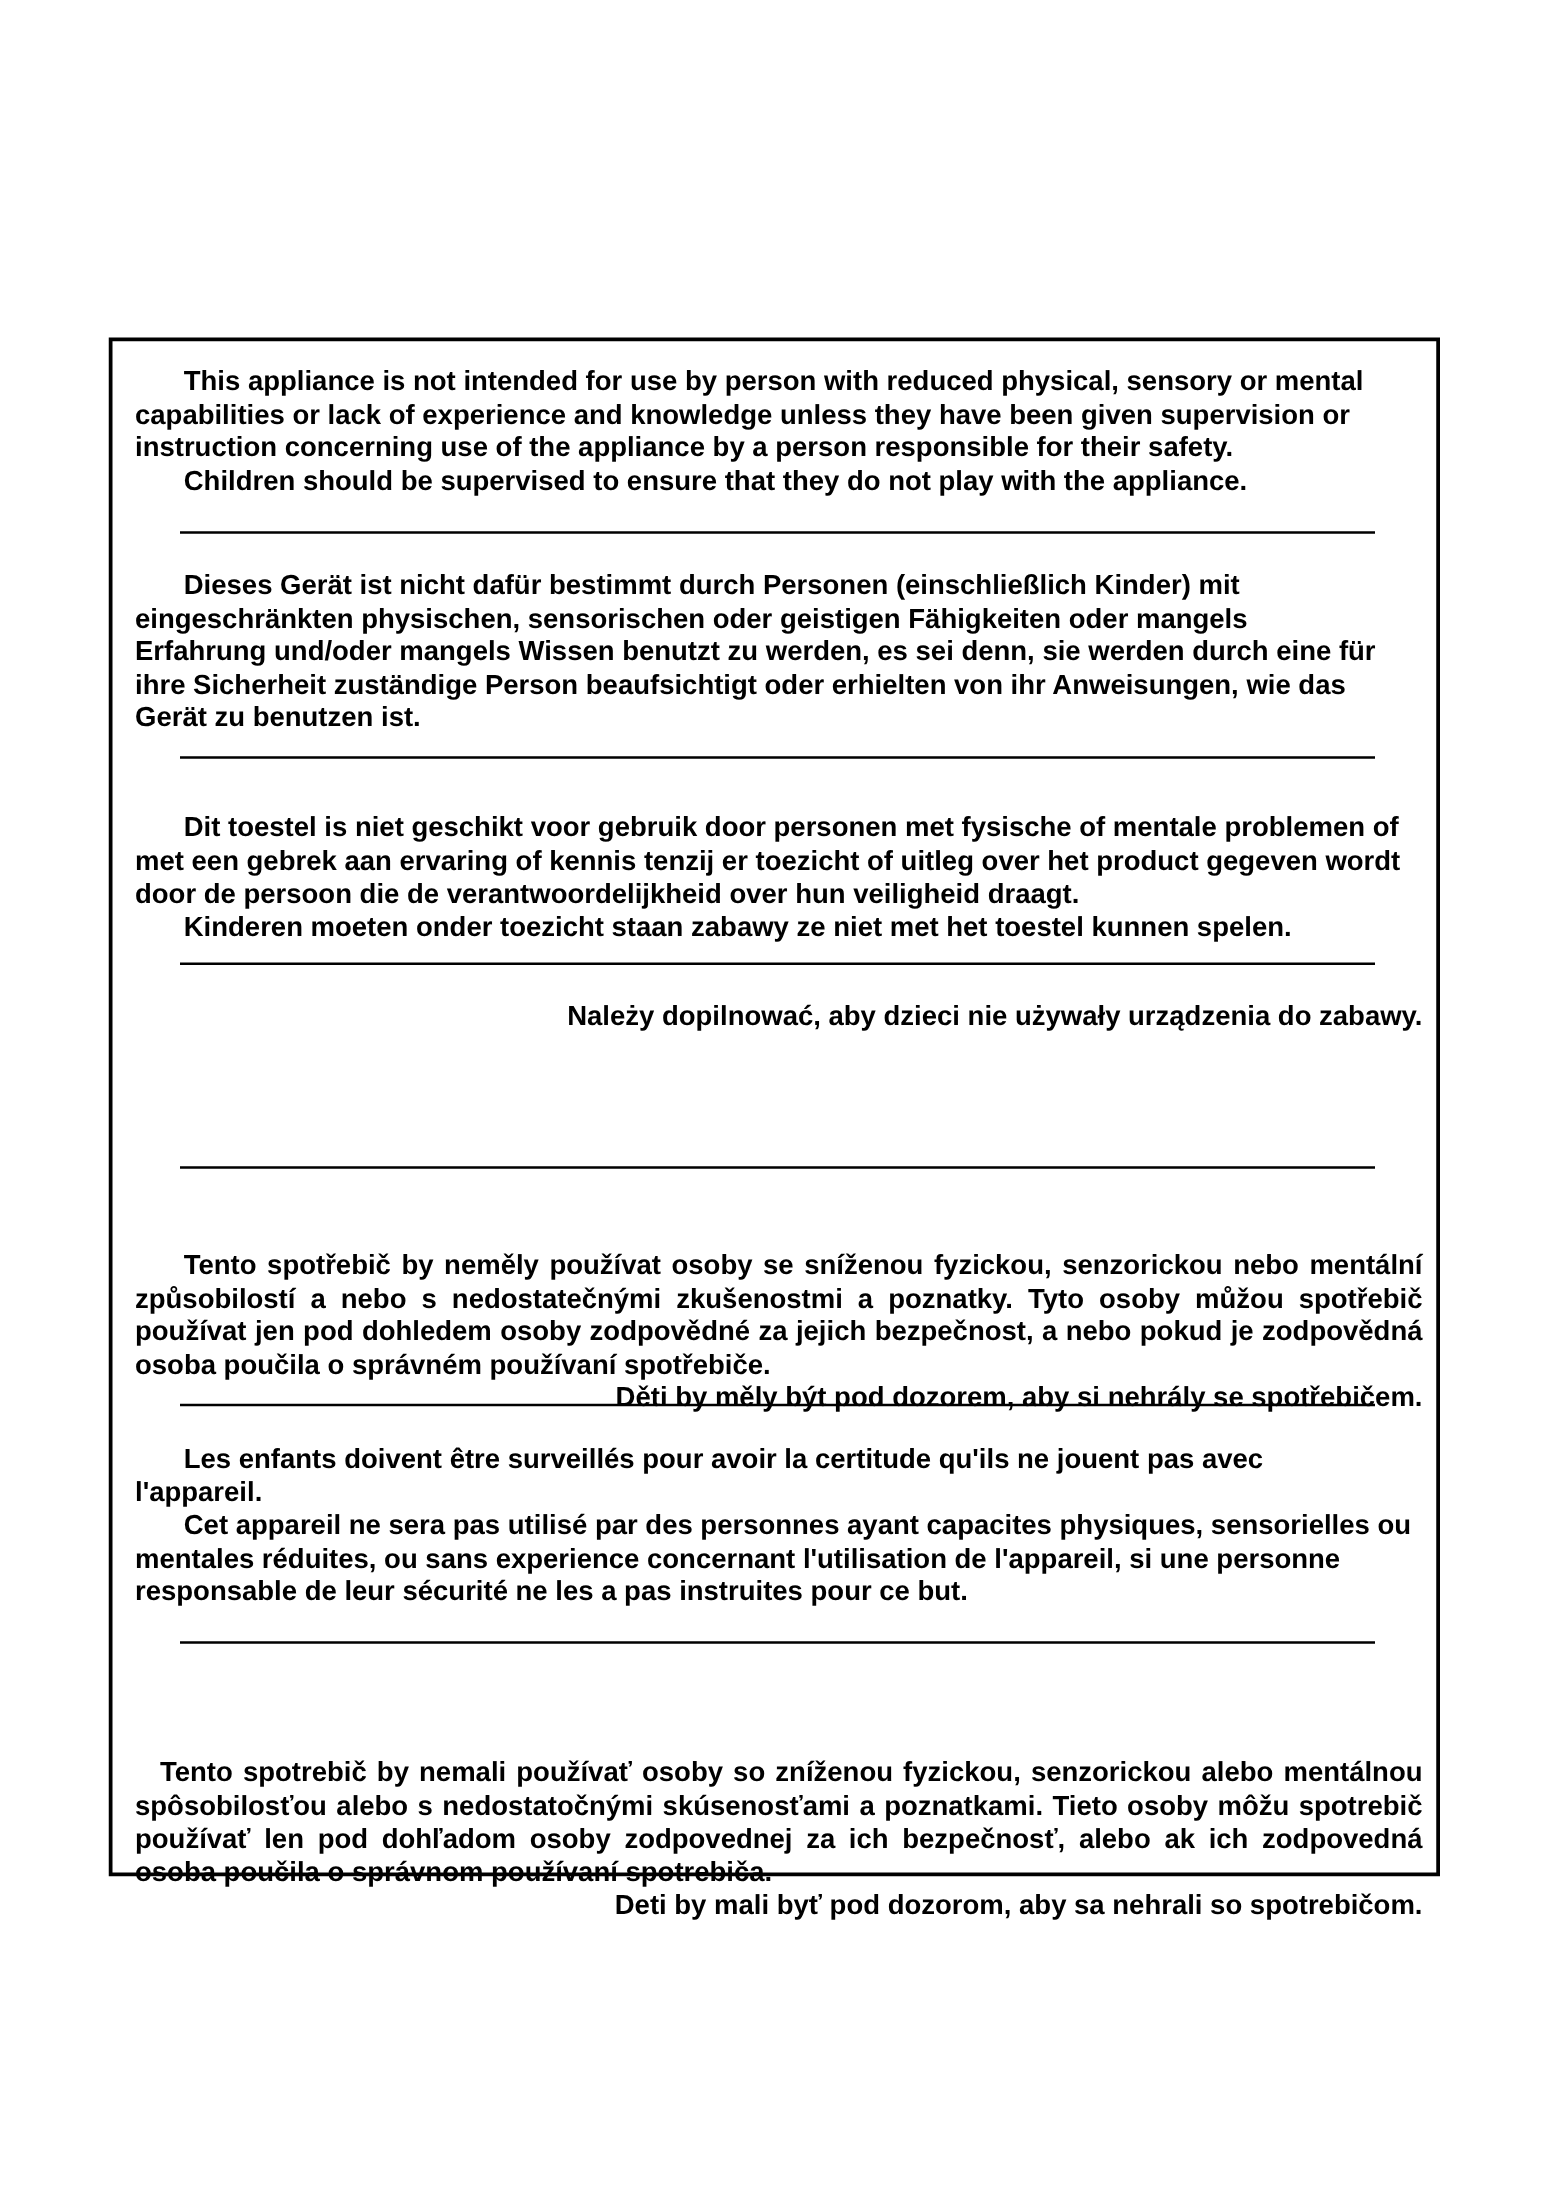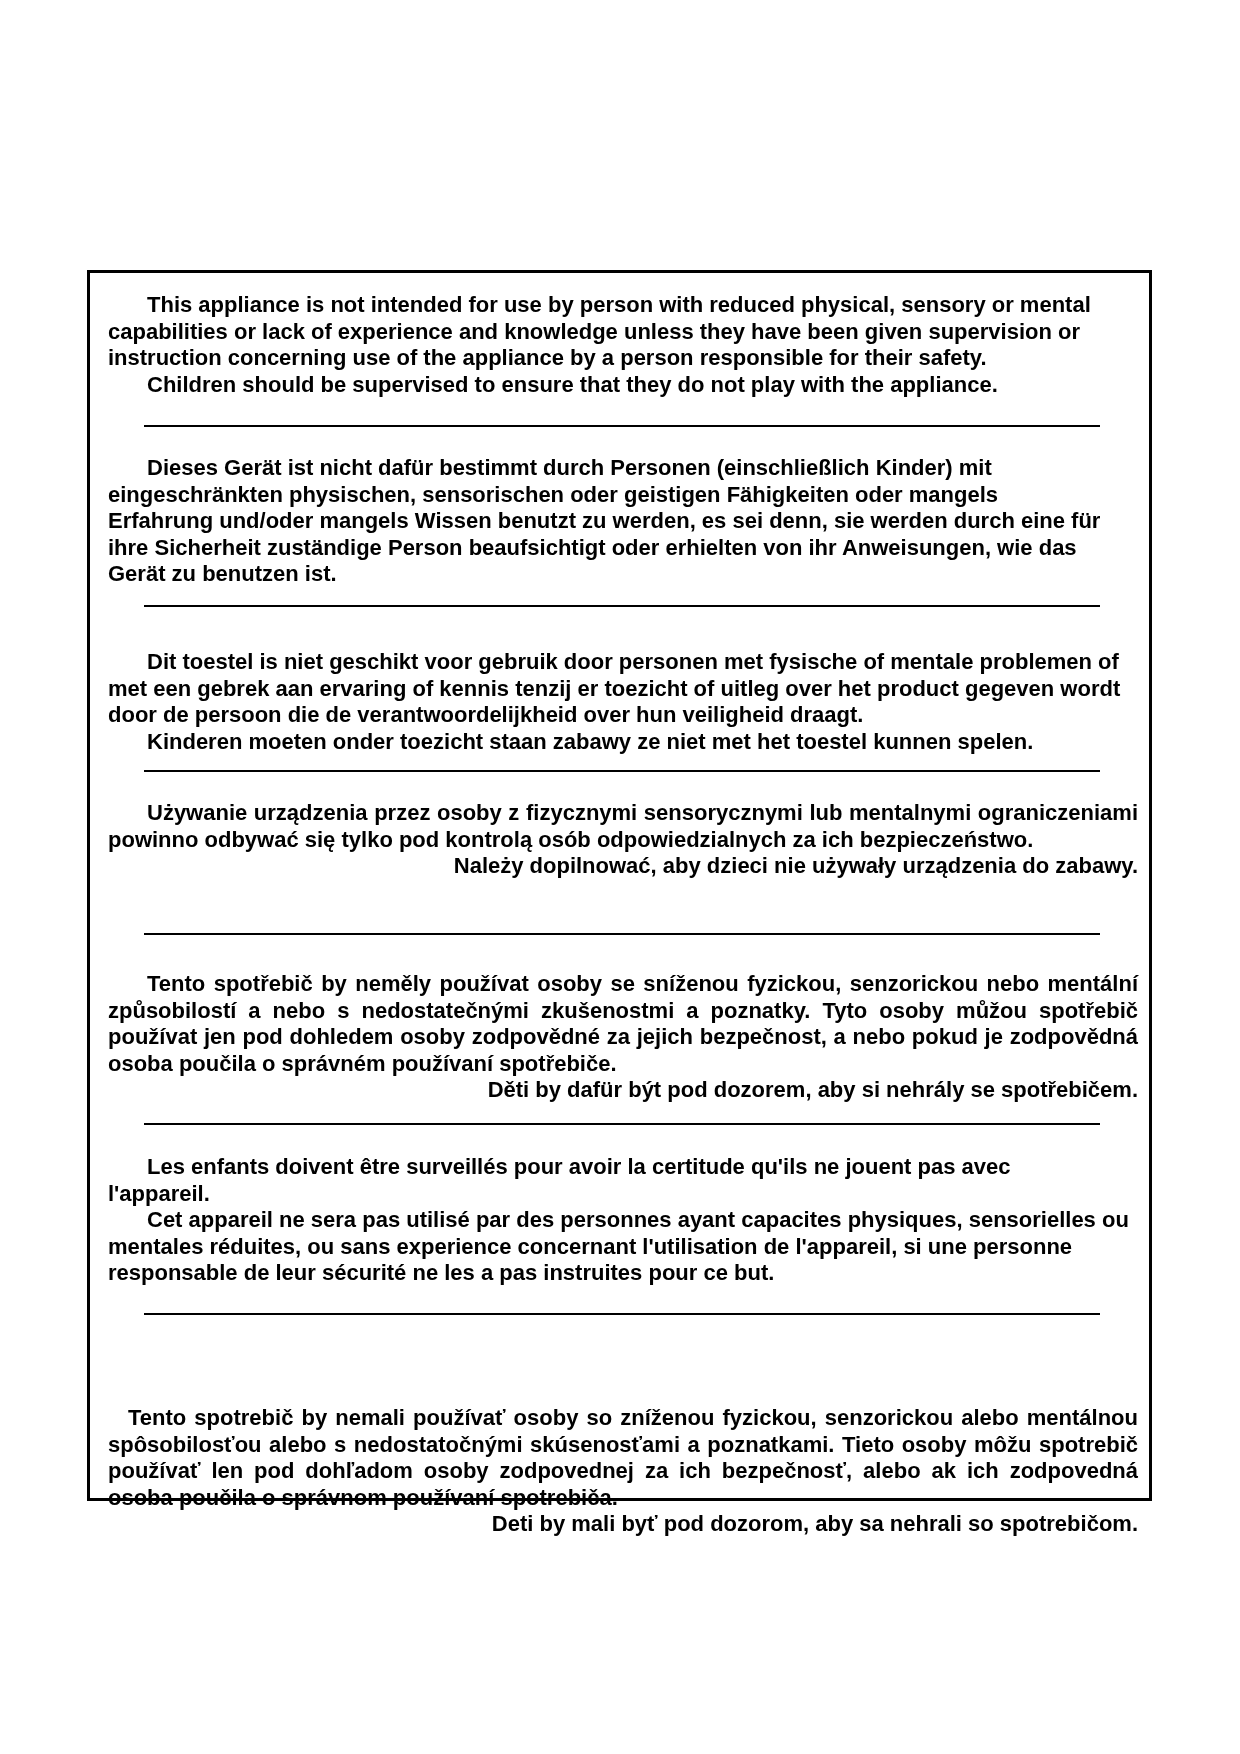--- a/index.html
+++ b/index.html
@@ -68,28 +68,27 @@
   </div>
   <div class="separator" style="top:332px;"></div>
 
   <div class="section" style="top:376px; width:1035px;">
     <p class="para">Dit toestel is niet geschikt voor gebruik door personen met fysische of mentale problemen of met een gebrek aan ervaring of kennis tenzij er toezicht of uitleg over het product gegeven wordt door de persoon die de verantwoordelijkheid over hun veiligheid draagt.</p>
     <p class="para">Kinderen moeten onder toezicht staan zabawy ze niet met het toestel kunnen spelen.</p>
   </div>
   <div class="separator" style="top:497px;"></div>
 
   <div class="section justify" style="top:527px; width:1030px;">
-    <p class="para">Używanie urządzenia przez osoby z fizycznymi sensorycznymi lub mentalnymi ograniczeniami powinno odbywać się tylko pod kontrolą osób odpowiedzialnych za ich bezpieczeństwo.</p>
     <p class="para last-line">Należy dopilnować, aby dzieci nie używały urządzenia do zabawy.</p>
   </div>
   <div class="separator" style="top:660px;"></div>
 
-  <div class="section justify" style="top:698px; width:1030px;">
+  <div class="section justify" style="top:726px; width:1030px;">
     <p class="para">Tento spotřebič by neměly používat osoby se sníženou fyzickou, senzorickou nebo mentální způsobilostí a nebo s nedostatečnými zkušenostmi a poznatky. Tyto osoby můžou spotřebič používat jen pod dohledem osoby zodpovědné za jejich bezpečnost, a nebo pokud je zodpovědná osoba poučila o správném používaní spotřebiče.</p>
-    <p class="para last-line">Děti by dafür být pod dozorem, aby si nehrály se spotřebičem.</p>
+    <p class="para last-line">Děti by měly být pod dozorem, aby si nehrály se spotřebičem.</p>
   </div>
   <div class="separator" style="top:850px;"></div>
 
   <div class="section" style="top:881px; width:1035px;">
     <p class="para" style="width:960px;">Les enfants doivent être surveillés pour avoir la certitude qu'ils ne jouent pas avec l'appareil.</p>
     <p class="para">Cet appareil ne sera pas utilisé par des personnes ayant capacites physiques, sensorielles ou mentales réduites, ou sans experience concernant l'utilisation de l'appareil, si une personne responsable de leur sécurité ne les a pas instruites pour ce but.</p>
   </div>
   <div class="separator" style="top:1040px;"></div>
 
   <div class="section justify sk" style="top:1132px; width:1030px;">

